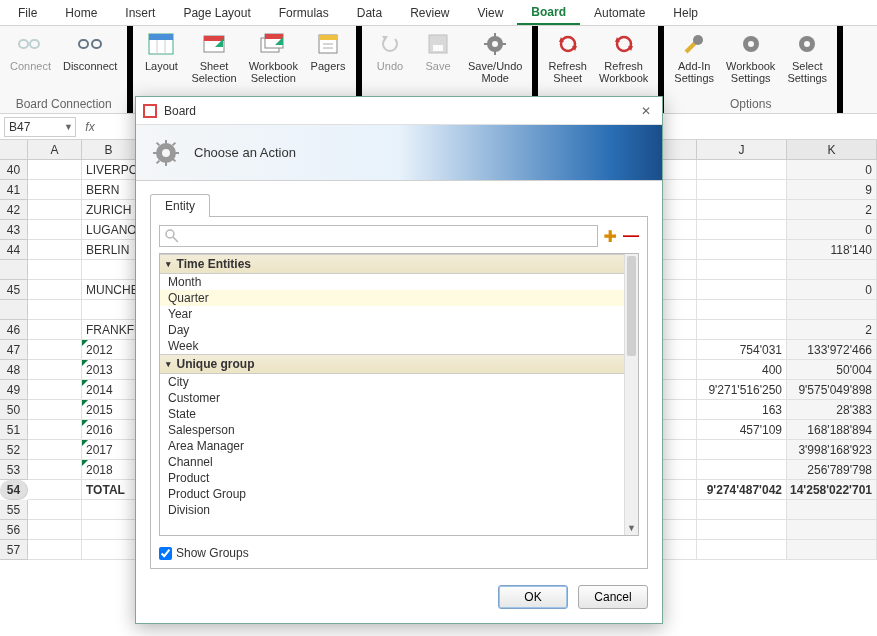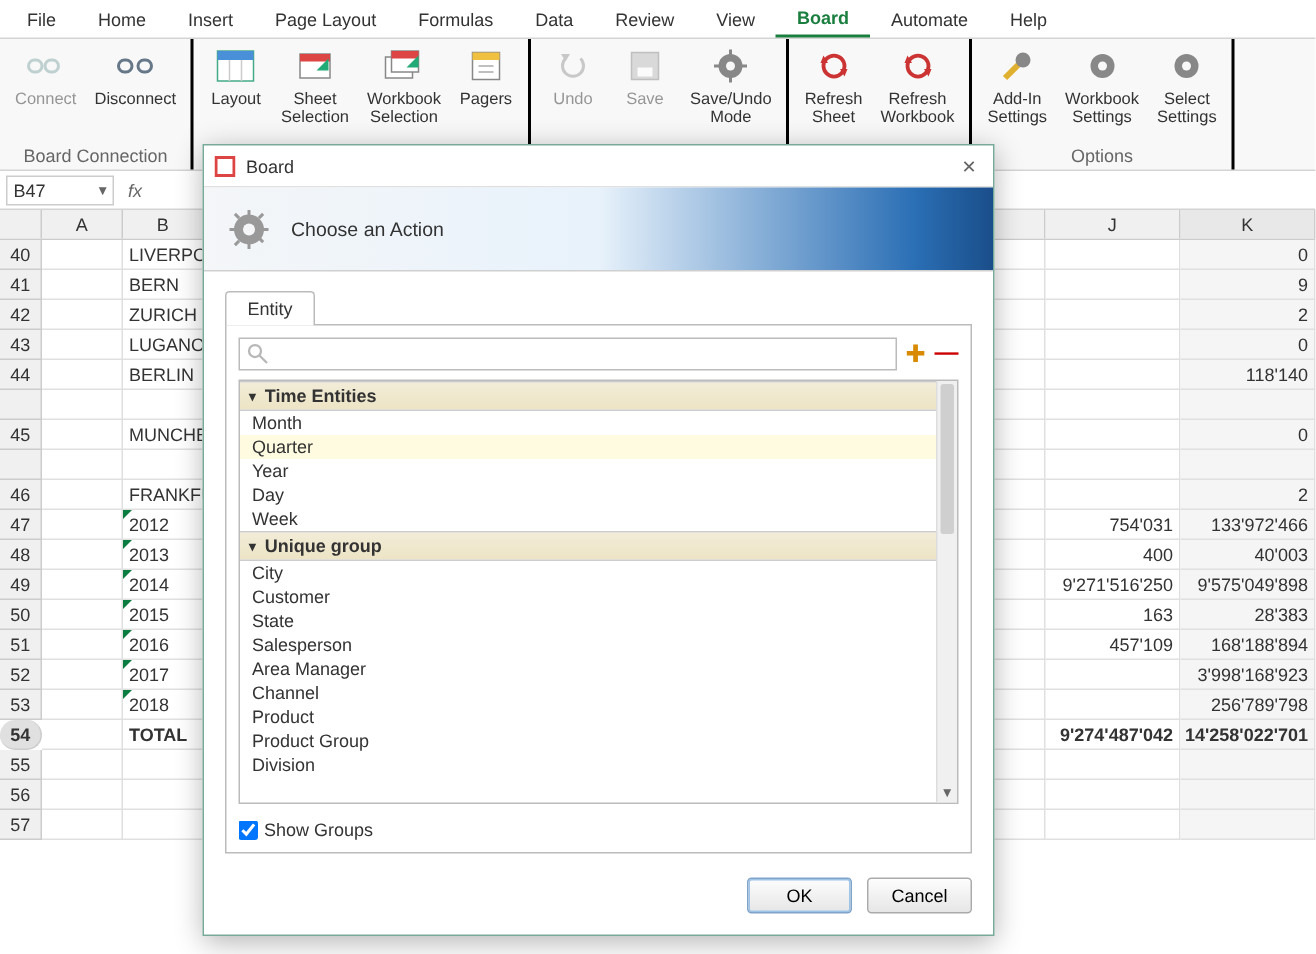--- a/index.html
+++ b/index.html
@@ -5,21 +5,21 @@
   * { box-sizing: border-box; margin: 0; padding: 0; font-family: "Segoe UI", Tahoma, sans-serif; }
   body { width: 877px; height: 636px; background: #fff; font-size: 12px; color: #333; overflow: hidden; position: relative; }
   
   
   .ribbon-tabs { display: flex; align-items: center; height: 26px; border-bottom: 1px solid #d4d4d4; padding: 0 4px; }
   .ribbon-tab { padding: 4px 14px; cursor: pointer; color: #333; }
   .ribbon-tab.active { color: #1a7e3f; border-bottom: 2px solid #1a7e3f; font-weight: 600; }
   
   
   .ribbon-body { display: flex; height: 88px; border-bottom: 1px solid #d4d4d4; background: #f8f8f8; }
-  .ribbon-group { display: flex; flex-direction: column; border-right: 2px solid #000000; padding: 2px 4px 0 4px; }
+  .ribbon-group { display: flex; flex-direction: column; border-right: 6px solid #000000; padding: 2px 4px 0 4px; }
   .ribbon-group-items { display: flex; flex: 1; align-items: flex-start; }
   .ribbon-group-label { text-align: center; font-size: 12px; color: #666; padding: 2px 0; }
   .ribbon-btn { display: flex; flex-direction: column; align-items: center; justify-content: flex-start; padding: 2px 6px; cursor: pointer; min-width: 48px; }
   .ribbon-btn .icon { width: 28px; height: 28px; margin-bottom: 2px; display:flex; align-items:center; justify-content:center;}
   .ribbon-btn span.lbl { font-size: 11px; text-align: center; line-height: 1.1; color: #333; white-space: pre; }
   .ribbon-btn.disabled { opacity: 0.5; cursor: default; }
   
   
   .formula-row { display: flex; align-items: center; height: 26px; border-bottom: 1px solid #d4d4d4; }
   .name-box { width: 72px; height: 20px; border: 1px solid #ccc; margin: 0 4px; display: flex; align-items: center; padding: 0 4px; position: relative; background:#fff;}
@@ -382,21 +382,21 @@
         <div class="cell col-gap"></div>
         <div class="cell col-J num">754'031</div>
         <div class="cell col-K num">133'972'466</div>
       </div>
       <div class="row">
         <div class="row-h">48</div>
         <div class="cell col-A"></div>
         <div class="cell col-B tri">2013</div>
         <div class="cell col-gap"></div>
         <div class="cell col-J num">400</div>
-        <div class="cell col-K num">40'003</div>
+        <div class="cell col-K num">50'004</div>
       </div>
       <div class="row">
         <div class="row-h">49</div>
         <div class="cell col-A"></div>
         <div class="cell col-B tri">2014</div>
         <div class="cell col-gap"></div>
         <div class="cell col-J num">9'271'516'250</div>
         <div class="cell col-K num">9'575'049'898</div>
       </div>
       <div class="row">

